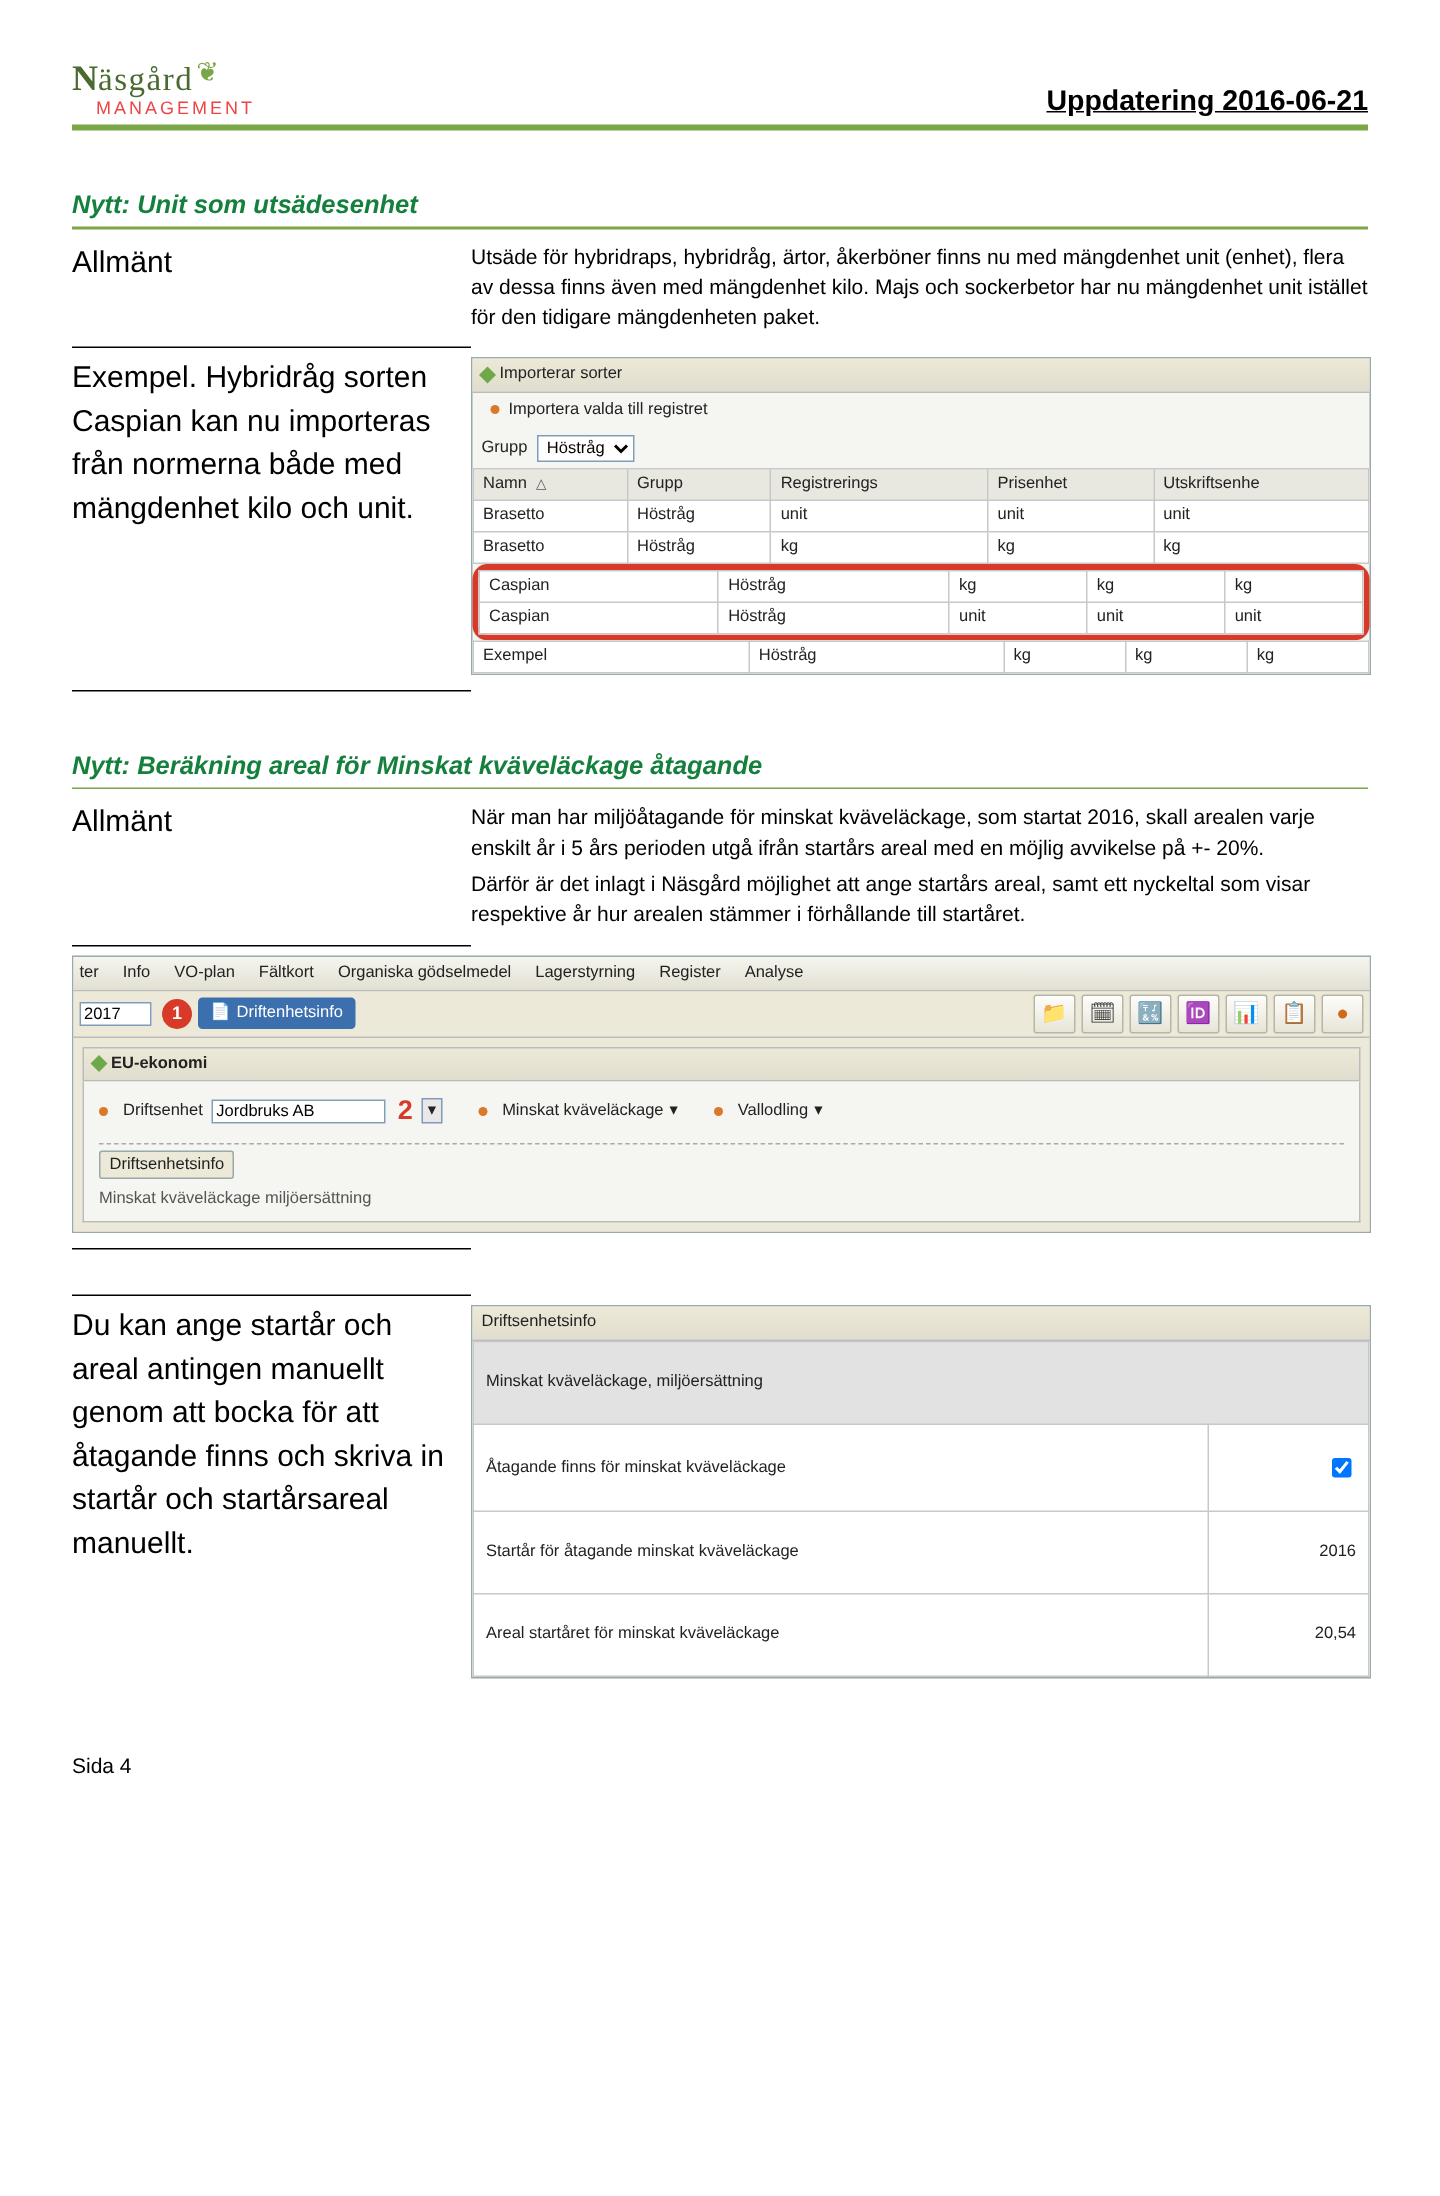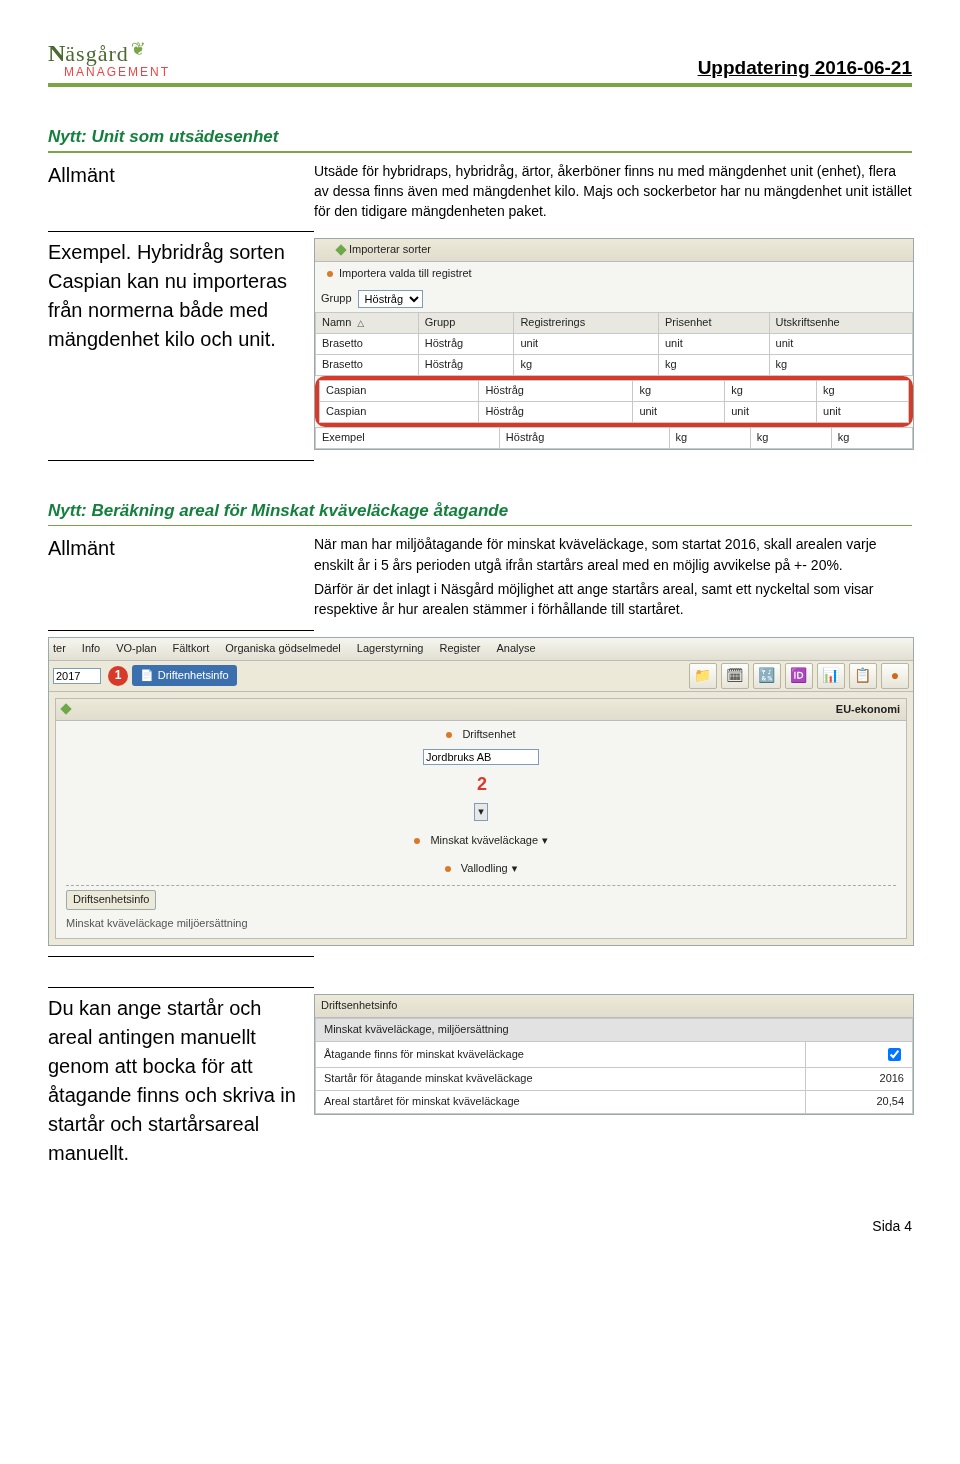--- a/index.html
+++ b/index.html
@@ -108,21 +108,21 @@
     border: 1px solid #9aa;
     background: #f5f5f2;
     font-family: Tahoma, sans-serif;
     font-size: 11px;
     color: #222;
   }
   
   .ss1 { width: 100%; }
   .ss1 .titlebar {
     background: linear-gradient(#ece9d8,#e0ddce);
-    padding: 3px 22px;
+    padding: 3px 6px;
     border-bottom: 1px solid #bbb;
     display:flex;
     align-items:center;
     gap:4px;
   }
   .ss1 .bullet-row { padding: 4px 12px; }
   .ss1 .grp-row { padding: 4px 6px; display:flex; align-items:center; gap:6px;}
   .ss1 select, .ss3 select, .ss2 input[type=text] {
     font-family: Tahoma, sans-serif;
     font-size: 11px;
@@ -198,27 +198,27 @@
     width:20px;height:20px;font-size:12px;font-weight:bold;
     margin-left:3px;
     position:relative;
   }
   .ss2 .midpane{
     background:#ece9d8;padding:6px;
   }
   .ss2 .eu-title{
     display:flex;align-items:center;gap:4px;
     background: linear-gradient(#ece9d8,#e0ddce);
-    padding:3px 6px;border:1px solid #bbb;justify-content:space-between;
+    padding:3px 6px;border:1px solid #bbb;
   }
   .ss2 .eu-body{
     background:#f5f5f2;border:1px solid #bbb;border-top:none;
     padding:6px 10px;
   }
-  .ss2 .eu-row{display:flex;align-items:center;gap:6px;flex-wrap:wrap;flex-direction:column;}
+  .ss2 .eu-row{display:flex;align-items:center;gap:6px;flex-wrap:wrap;}
   .ss2 .eu-row .label{display:flex;align-items:center;gap:4px;}
   .ss2 .eu-row input[type=text]{width:110px;}
   .ss2 .eu-body .tabbtn{
     display:inline-block;border:1px solid #9aa;background:#ece9d8;
     padding:1px 6px;border-radius:2px;
   }
   .ss2 .btn-drift{
     display:flex;align-items:center;gap:4px;
     background:#3c6fae;color:#fff;padding:3px 8px;border-radius:3px;
     font-size:11px;
@@ -229,29 +229,29 @@
   
   .ss3 { width:100%;}
   .ss3 .titlebar{
     background: linear-gradient(#ece9d8,#e0ddce);
     padding:3px 6px;border-bottom:1px solid #bbb;
   }
   .ss3 table{
     width:100%;border-collapse:collapse;background:#fff;
   }
   .ss3 td{
-    border:1px solid #c8c8c8;padding:3px 8px;font-size:11px;background:#fff;
+    border:1px solid #c8c8c8;padding:19px 8px;font-size:11px;background:#fff;
   }
   .ss3 td.grayhead{
     background:#e2e2e2;font-weight:normal;
   }
   .ss3 input[type=checkbox]{vertical-align:middle;}
   .ss3 .valcell{text-align:right;width:90px;}
   .footer {
-    text-align:right;
+    text-align:left;
     font-size:14px;
     margin-top:50px;
   }
   b { font-weight: bold; }
 </style>
 </head>
 <body>
 
 <div class="page">
   <div class="header-row">

